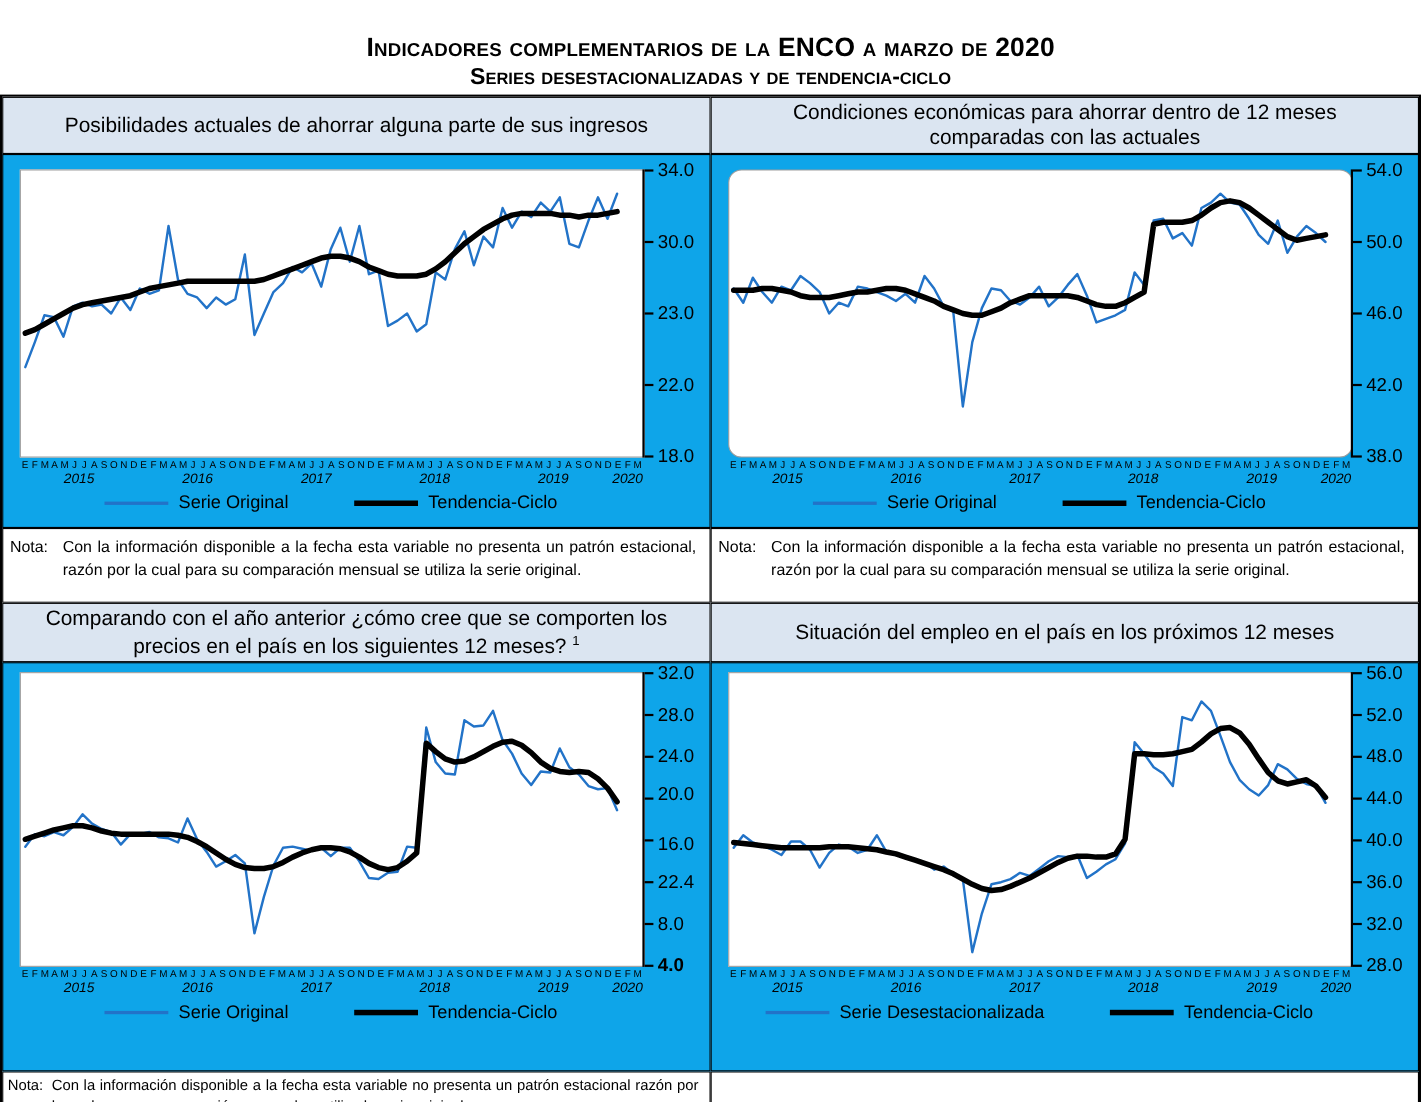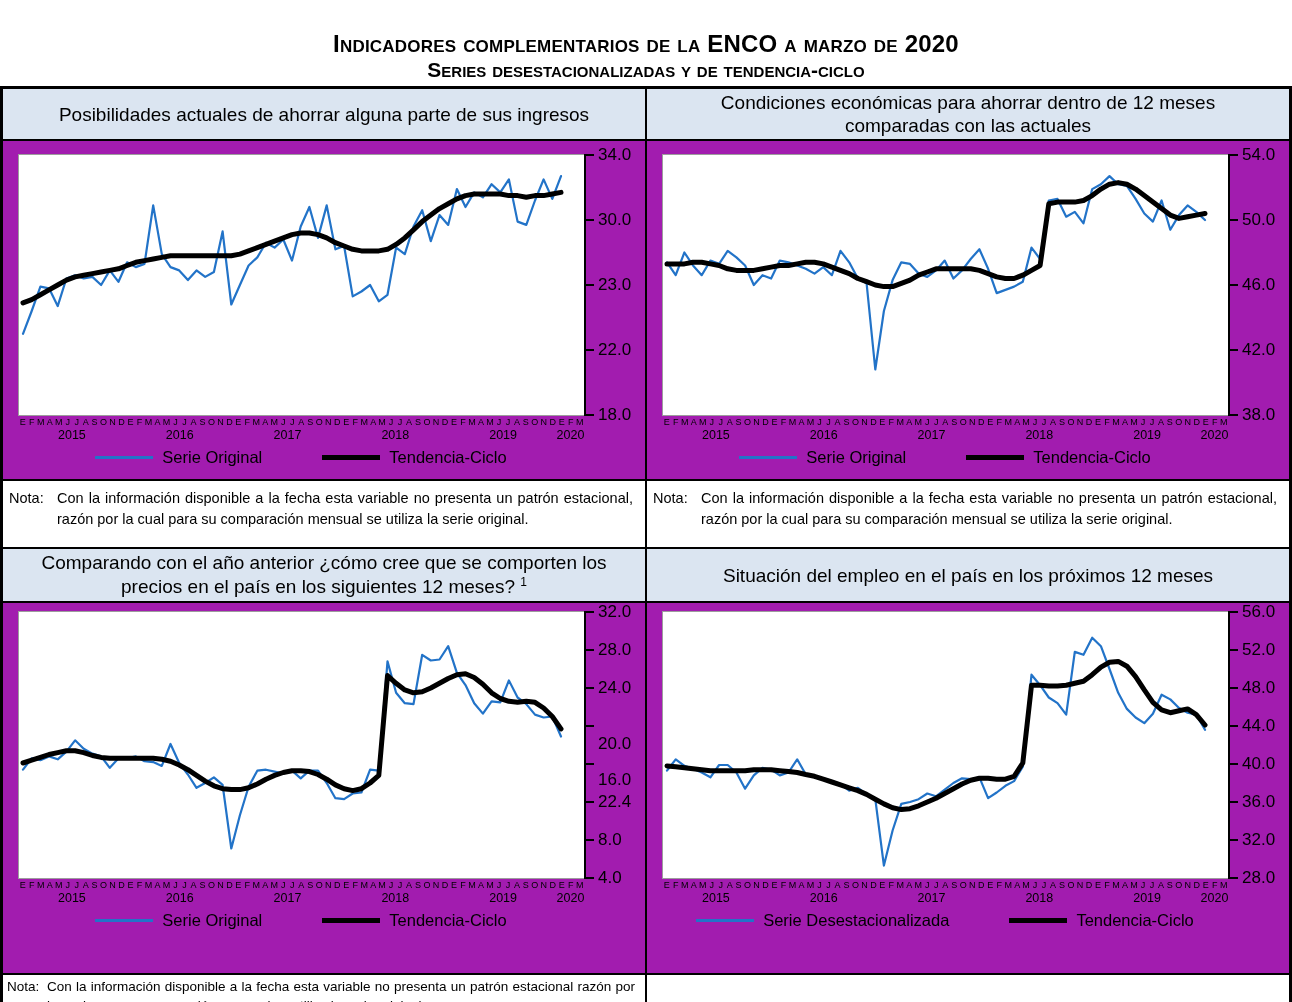--- a/index.html
+++ b/index.html
@@ -8,32 +8,32 @@
   .title-block{text-align:center;padding-top:7px;line-height:1.12;margin-top:24px;}
   .title-l1{font-size:24px;font-weight:700;font-variant:small-caps;letter-spacing:.2px;}
   .title-l2{font-size:21px;font-weight:700;font-variant:small-caps;}
   .grid{display:grid;grid-template-columns:1fr 1fr;
     grid-template-rows:52px 340px 68px 54px 372px 38px;
     border:2px solid #000;margin-top:5px;}
   .cell{border:1px solid #000;box-sizing:border-box;overflow:hidden;}
   .hdr{background:#dbe5f1;display:flex;align-items:center;justify-content:center;
     text-align:center;font-size:19px;line-height:1.25;padding:2px 18px;}
   .hdr sup{font-size:12px;}
-  .chartcell{position:relative;padding:13px 0 0 15px;background:#a21caf;}
+  .chartcell{position:relative;padding:13px 0 0 15px;background:#0ea5e9;}
   .chartcell.tall{padding-top:8px;}
   .plotbox{position:relative;width:566px;border:1px solid #9d9d9d;background:#fff;}
   .plotbox svg{display:block;}
   .axline{position:absolute;top:-1px;bottom:-1px;right:-1px;width:2px;background:#000;}
   .ytick{position:absolute;right:-9px;width:8px;height:2px;background:#000;}
   .ylab{position:absolute;left:100%;margin-left:13px;transform:translateY(-50%);
     font-size:17px;white-space:nowrap;}
   .xmonths{display:flex;width:566px;margin-top:1px;}
   .xmonths span{flex:1;text-align:center;font-size:9px;letter-spacing:-.5px;}
   .xyears{position:relative;width:566px;height:15px;font-size:12.5px;margin-top:1px;}
-  .xyears span{position:absolute;transform:translateX(-50%);}
+  .xyears span{position:absolute;transform:translateX(-50%);font-style:italic;}
   .legend{display:flex;justify-content:center;align-items:center;width:566px;
     margin-top:5px;font-size:16.5px;}
   .legend .item{display:flex;align-items:center;margin:0 30px;}
   .lsample{display:inline-block;width:58px;margin-right:9px;}
   .lsample.blue{border-top:3px solid #2273c8;}
   .lsample.black{border-top:5px solid #000;}
   .note{display:flex;padding:7px 8px 2px 6px;font-size:14.5px;line-height:1.45;}
   .note .nlab{width:48px;flex:none;}
   .note .ntxt{flex:1;text-align:justify;padding-right:4px;}
   .note.small{font-size:13.5px;line-height:1.35;padding:3px 6px 2px 4px;}
@@ -154,21 +154,21 @@
             <span class="lsample blue"></span>
             <span>Serie Original</span>
           </div>
           <div class="item">
             <span class="lsample black"></span>
             <span>Tendencia-Ciclo</span>
           </div>
         </div>
       </div>
     <div class="cell chartcell" id="chart-1">
-        <div class="plotbox" style="height: 260px;">
+        <div class="plotbox" style="height: 260px; border-radius: 12px;">
           <svg width="566" height="260" viewBox="0 0 566 260">
             <polyline points="4.0,107.3 12.7,120.2 21.4,97.5 30.0,110.5 38.7,120.2 47.4,105.6 56.1,108.9 64.7,95.9 73.4,102.4 82.1,110.5 90.8,130.0 99.5,120.2 108.1,123.5 116.8,105.6 125.5,107.3 134.2,110.5 142.8,113.8 151.5,118.6 160.2,112.1 168.9,120.2 177.5,95.9 186.2,107.3 194.9,123.5 203.6,128.4 212.3,214.5 220.9,156.0 229.6,125.1 238.3,107.3 247.0,108.9 255.6,118.6 264.3,121.9 273.0,115.4 281.7,105.6 290.4,123.5 299.0,115.4 307.7,104.0 316.4,94.2 325.1,113.8 333.7,138.1 342.4,134.9 351.1,131.6 359.8,126.7 368.5,92.6 377.1,104.0 385.8,45.5 394.5,43.9 403.2,61.7 411.8,56.9 420.5,68.3 429.2,34.1 437.9,29.2 446.5,21.1 455.2,29.2 463.9,30.9 472.6,43.9 481.3,58.5 489.9,66.6 498.6,45.5 507.3,74.8 516.0,60.1 524.6,50.4 533.3,56.9 542.0,65.0" fill="none" stroke="#2273c8" stroke-width="2.2" stroke-linejoin="round" stroke-linecap="round"></polyline>
             <polyline points="4.0,108.9 12.7,108.9 21.4,108.9 30.0,107.3 38.7,107.3 47.4,108.9 56.1,110.5 64.7,113.8 73.4,115.4 82.1,115.4 90.8,115.4 99.5,113.8 108.1,112.1 116.8,110.5 125.5,110.5 134.2,108.9 142.8,107.3 151.5,107.3 160.2,108.9 168.9,112.1 177.5,115.4 186.2,118.6 194.9,123.5 203.6,126.7 212.3,130.0 220.9,131.6 229.6,131.6 238.3,128.4 247.0,125.1 255.6,120.2 264.3,117.0 273.0,113.8 281.7,113.8 290.4,113.8 299.0,113.8 307.7,113.8 316.4,115.4 325.1,118.6 333.7,121.9 342.4,123.5 351.1,123.5 359.8,120.2 368.5,115.4 377.1,110.5 385.8,48.8 394.5,47.1 403.2,47.1 411.8,47.1 420.5,45.5 429.2,40.6 437.9,34.1 446.5,29.2 455.2,27.6 463.9,29.2 472.6,34.1 481.3,40.6 489.9,47.1 498.6,53.6 507.3,60.1 516.0,63.4 524.6,61.7 533.3,60.1 542.0,58.5" fill="none" stroke="#000000" stroke-width="5" stroke-linejoin="round" stroke-linecap="round"></polyline>
           </svg>
           <div class="axline"></div>
           <div class="ytick" style="top: -1px;"></div>
           <div class="ylab" style="top: 0px;">54.0</div>
           <div class="ytick" style="top: 64px;"></div>
           <div class="ylab" style="top: 65px;">50.0</div>
           <div class="ytick" style="top: 129px;"></div>
@@ -286,29 +286,29 @@
             <polyline points="4.0,151.0 12.7,148.2 21.4,145.4 30.0,142.5 38.7,140.6 47.4,138.7 56.1,138.7 64.7,140.6 73.4,143.5 82.1,145.4 90.8,146.3 99.5,146.3 108.1,146.3 116.8,146.3 125.5,146.3 134.2,146.3 142.8,147.3 151.5,149.2 160.2,153.0 168.9,157.7 177.5,163.4 186.2,169.1 194.9,173.8 203.6,176.7 212.3,177.6 220.9,177.6 229.6,175.8 238.3,172.0 247.0,167.2 255.6,163.4 264.3,160.5 273.0,158.7 281.7,158.7 290.4,159.6 299.0,162.5 307.7,167.2 316.4,172.9 325.1,176.7 333.7,178.6 342.4,176.7 351.1,171.0 359.8,163.4 368.5,63.6 377.1,71.3 385.8,77.9 394.5,80.8 403.2,79.8 411.8,76.0 420.5,71.3 429.2,66.5 437.9,62.7 446.5,61.8 455.2,65.5 463.9,72.2 472.6,80.8 481.3,86.5 489.9,89.3 498.6,90.3 507.3,89.3 516.0,90.3 524.6,96.0 533.3,104.5 542.0,116.9" fill="none" stroke="#000000" stroke-width="5" stroke-linejoin="round" stroke-linecap="round"></polyline>
           </svg>
           <div class="axline"></div>
           <div class="ytick" style="top: -1px;"></div>
           <div class="ylab" style="top: 0px;">32.0</div>
           <div class="ytick" style="top: 37px;"></div>
           <div class="ylab" style="top: 38px;">28.0</div>
           <div class="ytick" style="top: 75px;"></div>
           <div class="ylab" style="top: 76px;">24.0</div>
           <div class="ytick" style="top: 113px;"></div>
-          <div class="ylab" style="top: 132px;">20.0</div>
+          <div class="ylab" style="top: 110px;">20.0</div>
           <div class="ytick" style="top: 151px;"></div>
-          <div class="ylab" style="top: 168px;">16.0</div>
+          <div class="ylab" style="top: 156px;">16.0</div>
           <div class="ytick" style="top: 189px;"></div>
           <div class="ylab" style="top: 190px;">22.4</div>
           <div class="ytick" style="top: 227px;"></div>
           <div class="ylab" style="top: 228px;">8.0</div>
           <div class="ytick" style="top: 265px;"></div>
-          <div class="ylab" style="top: 266px;">4.0</div>
+          <div class="ylab" style="top: 266px; font-weight: bold;">4.0</div>
         </div>
         <div class="xmonths">
           <span>E</span>
           <span>F</span>
           <span>M</span>
           <span>A</span>
           <span>M</span>
           <span>J</span>
           <span>J</span>
           <span>A</span>

